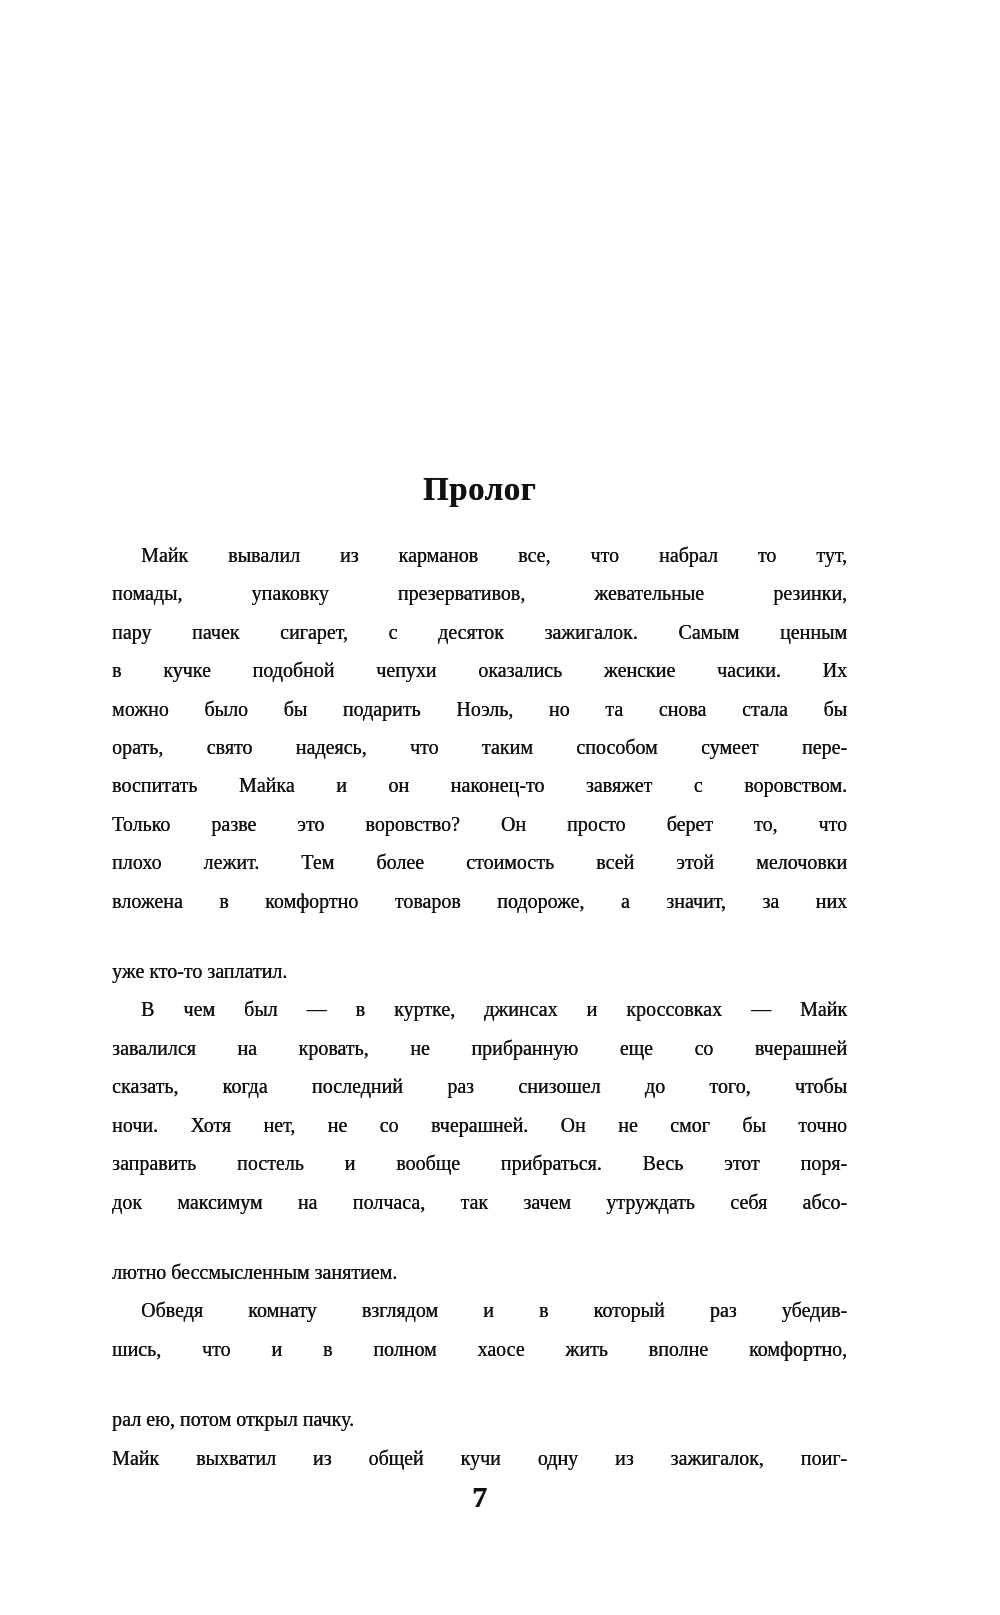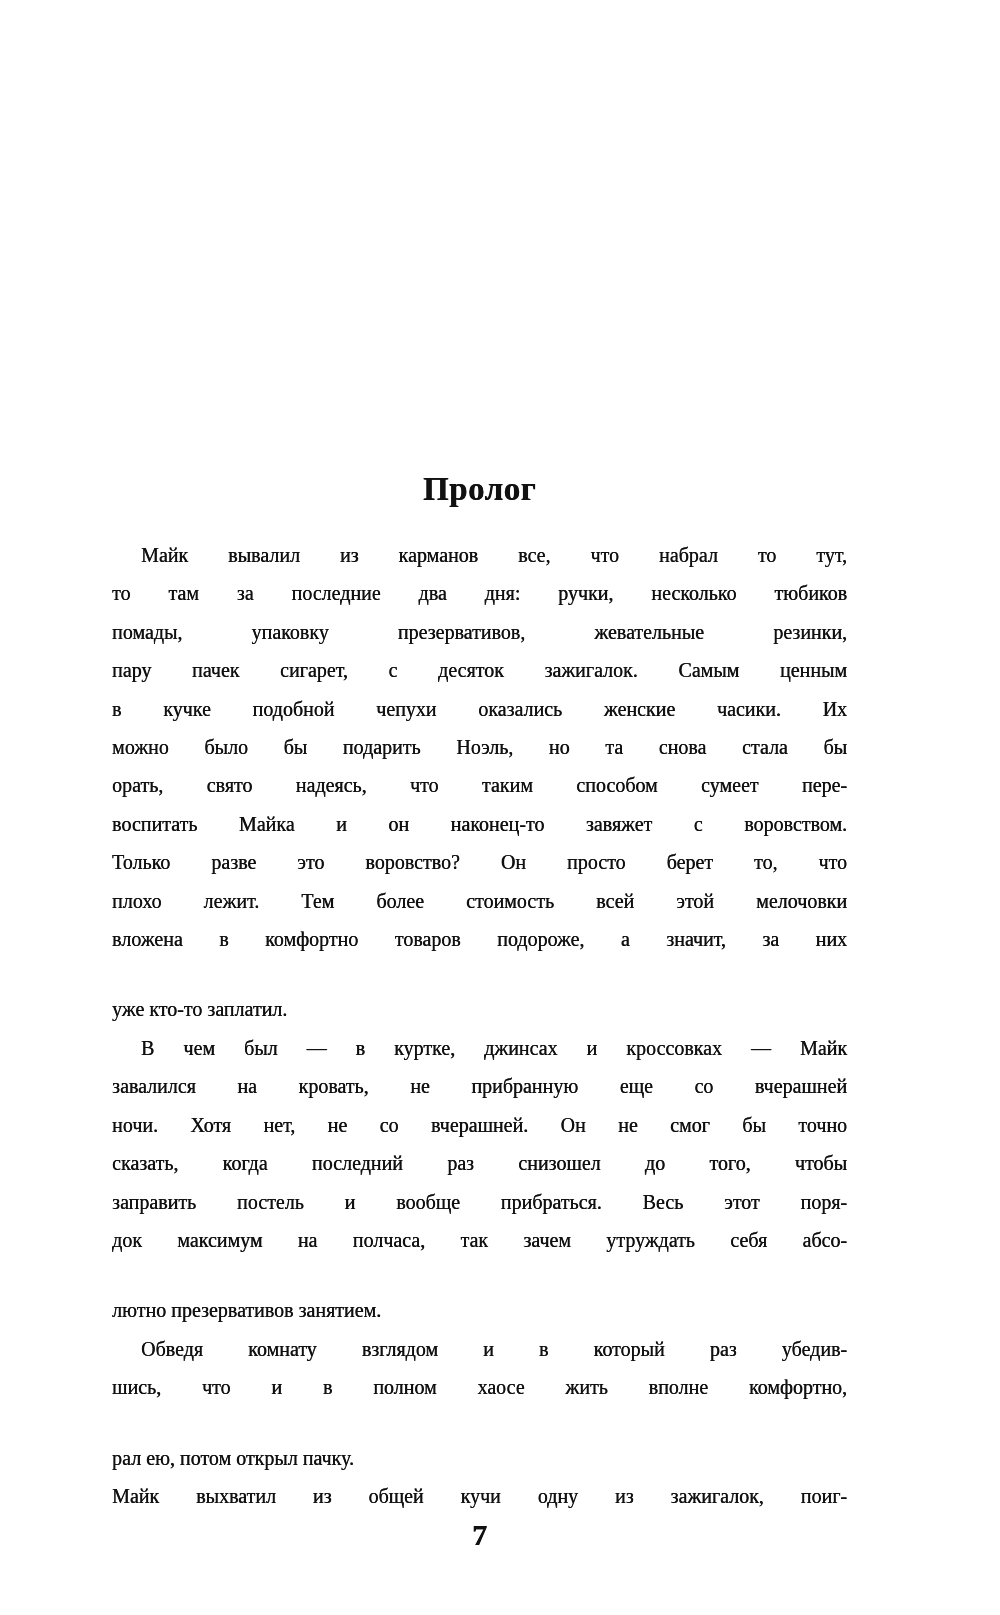--- a/index.html
+++ b/index.html
@@ -68,41 +68,40 @@
 
 <div class="sheet">
   <div class="text-block">
 
     <div class="chapter-heading">Пролог</div>
 
     <div class="paragraphs">
 
       <div class="paragraph">
         <div class="ln first">Майк вывалил из карманов все, что набрал то тут,</div>
-        <div class="ln">то там за последние два дня: ручки, несколько тюбиков</div>
         <div class="ln">помады, упаковку презервативов, жевательные резинки,</div>
         <div class="ln">пару пачек сигарет, с десяток зажигалок. Самым ценным</div>
         <div class="ln">в кучке подобной чепухи оказались женские часики. Их</div>
         <div class="ln">можно было бы подарить Ноэль, но та снова стала бы</div>
         <div class="ln">орать, свято надеясь, что таким способом сумеет пере-</div>
         <div class="ln">воспитать Майка и он наконец-то завяжет с воровством.</div>
         <div class="ln">Только разве это воровство? Он просто берет то, что</div>
         <div class="ln">плохо лежит. Тем более стоимость всей этой мелочовки</div>
         <div class="ln">вложена в комфортно товаров подороже, а значит, за них</div>
         <div class="ln last">уже кто-то заплатил.</div>
       </div>
 
       <div class="paragraph">
         <div class="ln first">В чем был — в куртке, джинсах и кроссовках — Майк</div>
         <div class="ln">завалился на кровать, не прибранную еще со вчерашней</div>
+        <div class="ln">сказать, когда последний раз снизошел до того, чтобы</div>
         <div class="ln">ночи. Хотя нет, не со вчерашней. Он не смог бы точно</div>
-        <div class="ln">сказать, когда последний раз снизошел до того, чтобы</div>
         <div class="ln">заправить постель и вообще прибраться. Весь этот поря-</div>
         <div class="ln">док максимум на полчаса, так зачем утруждать себя абсо-</div>
-        <div class="ln last">лютно презервативов занятием.</div>
+        <div class="ln last">лютно бессмысленным занятием.</div>
       </div>
 
       <div class="paragraph">
         <div class="ln first">Обведя комнату взглядом и в который раз убедив-</div>
         <div class="ln">шись, что и в полном хаосе жить вполне комфортно,</div>
         <div class="ln last">рал ею, потом открыл пачку.</div>
         <div class="ln">Майк выхватил из общей кучи одну из зажигалок, поиг-</div>
       </div>
 
     </div>

